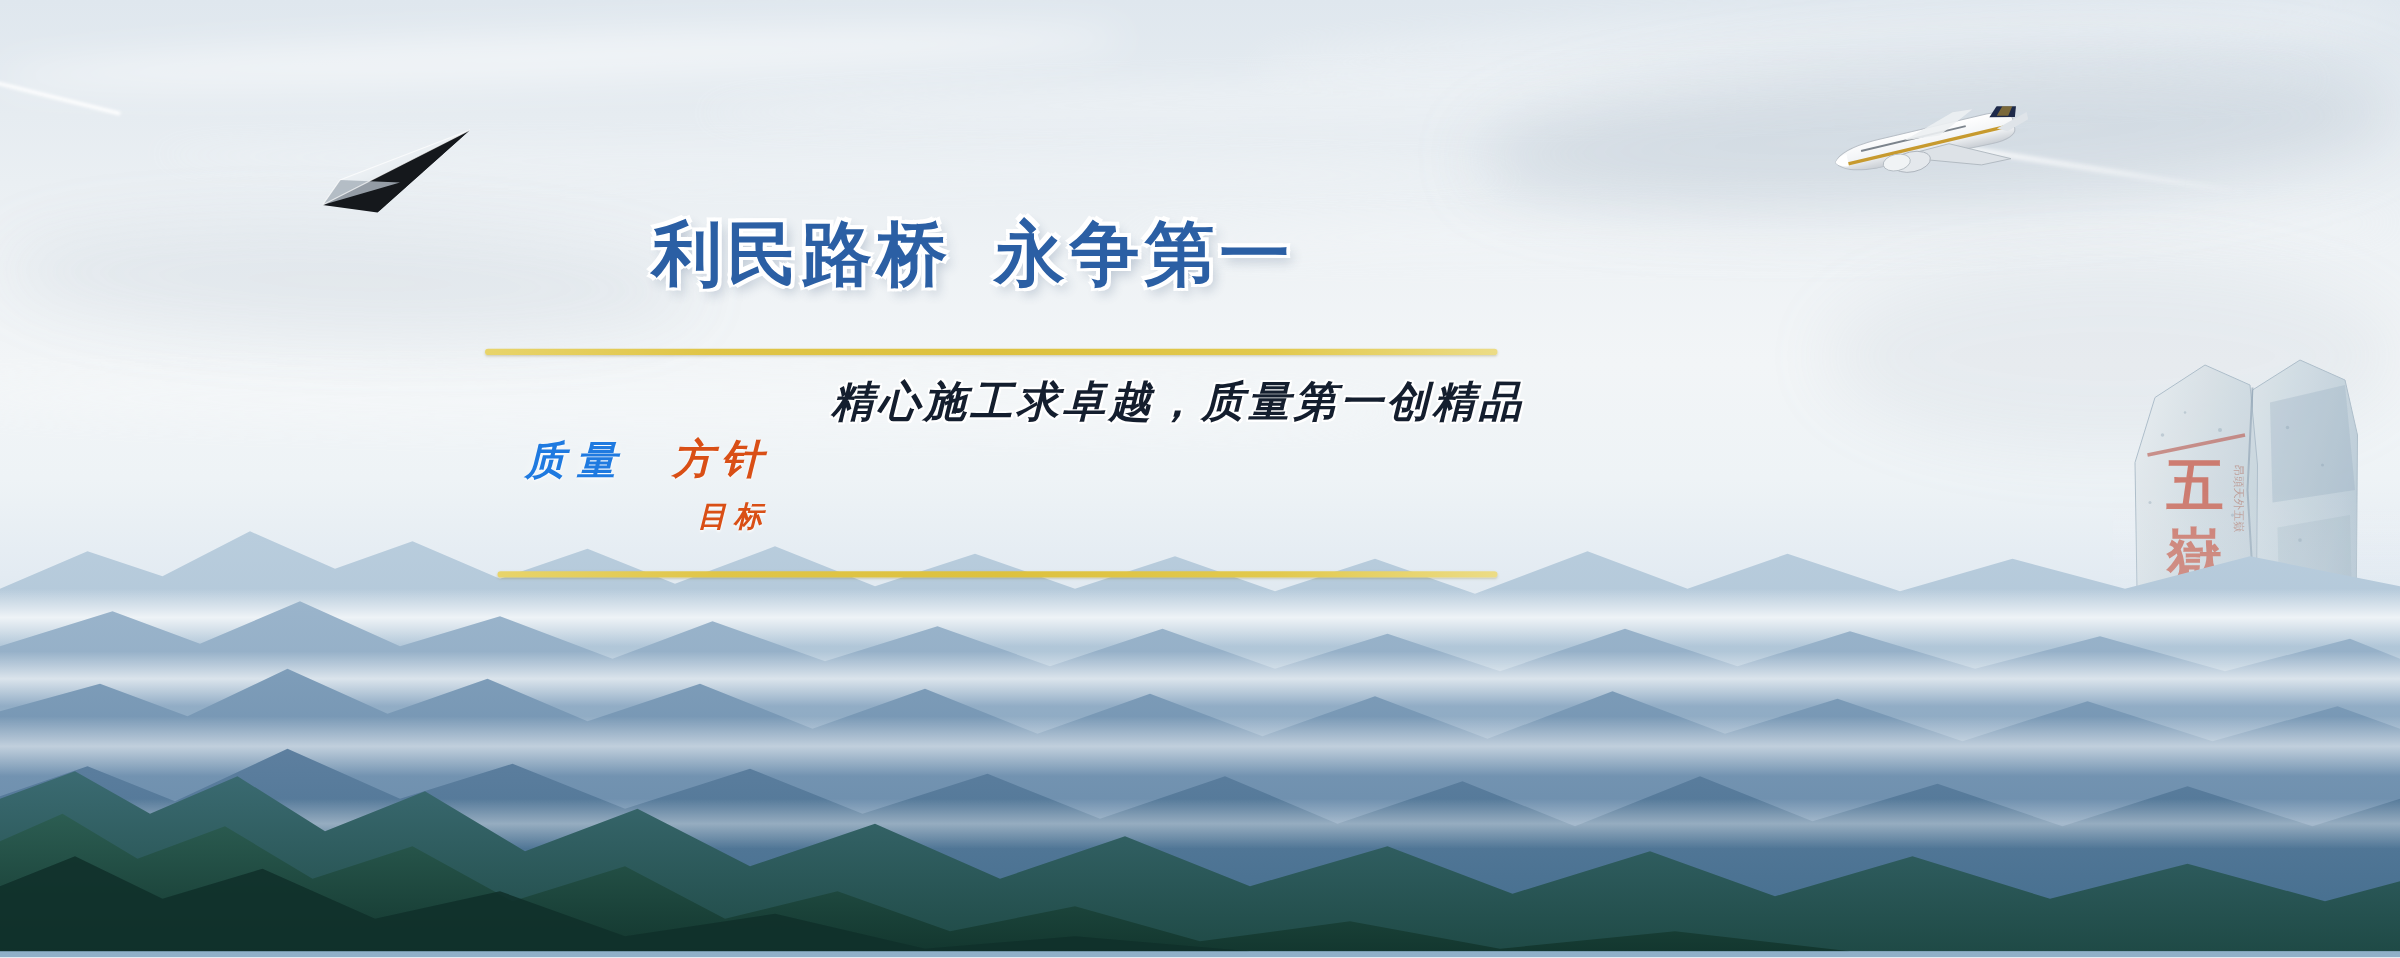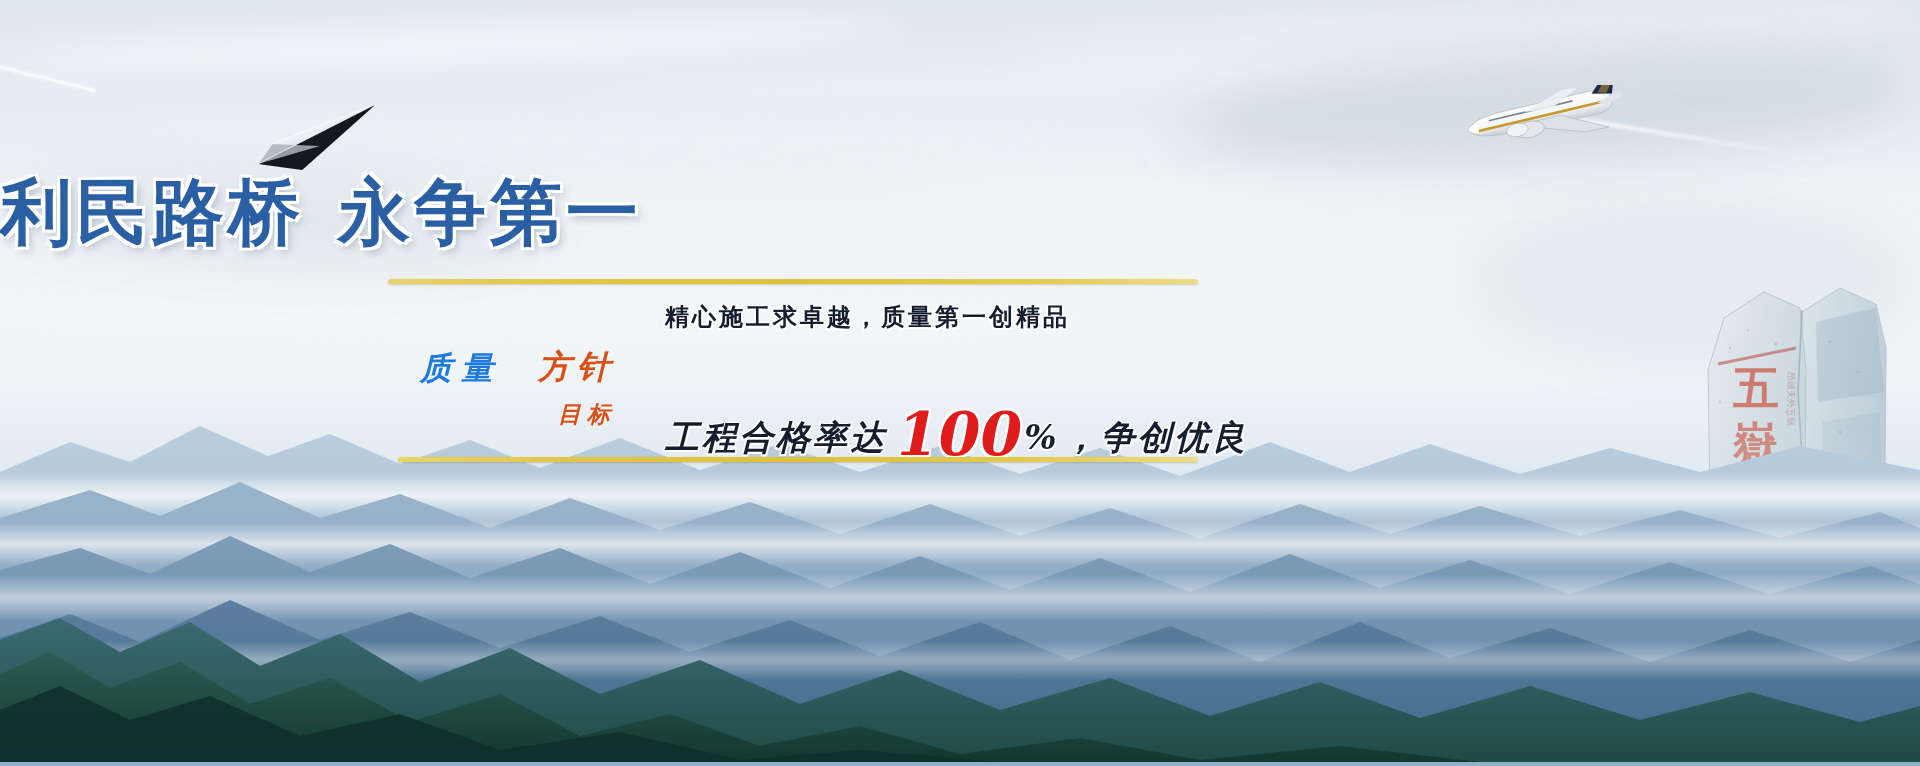--- a/index.html
+++ b/index.html
@@ -57,23 +57,24 @@
   .monument{position:absolute;left:1690px;top:252px;width:235px;height:400px;opacity:.92;}
 
   
   .mtn{position:absolute;left:0;bottom:0;width:1920px;pointer-events:none;}
 
   
   .content{position:absolute;left:0;top:0;width:1920px;height:766px;}
 
   .title{
     position:absolute;left:0;top:176px;width:1557px;
+    text-align:center;
     font-family:"DejaVu Sans","Liberation Sans",sans-serif;
     font-weight:bold;
-    font-size:72px;
+    font-size:56px;
     line-height:1;
     letter-spacing:4px;
     color:#2b5fa4;
     text-shadow:
       2px 0 0 #fff, -2px 0 0 #fff, 0 2px 0 #fff, 0 -2px 0 #fff,
       2px 2px 0 #fff, -2px 2px 0 #fff, 2px -2px 0 #fff, -2px -2px 0 #fff,
       3px 3px 0 #fff, -3px 3px 0 #fff, 3px -3px 0 #fff, -3px -3px 0 #fff,
       4px 5px 9px rgba(40,70,110,.30);
     white-space:nowrap;
   }
@@ -111,22 +112,23 @@
   }
   .label-goal{
     position:absolute;left:558px;top:402px;
     font-size:23px;letter-spacing:6px;
     color:#d94f16;
     font-style:italic;
     text-shadow:0 1px 2px rgba(255,255,255,.9);
   }
   .line-policy{
     position:absolute;left:665px;top:305px;
-    font-size:24px;letter-spacing:3px;
+    font-size:34px;letter-spacing:3px;
     color:#141e2e;
+    font-style:italic;
     text-shadow:
       1.5px 0 0 #fff,-1.5px 0 0 #fff,0 1.5px 0 #fff,0 -1.5px 0 #fff,
       1.5px 1.5px 0 #fff,-1.5px 1.5px 0 #fff,1.5px -1.5px 0 #fff,-1.5px -1.5px 0 #fff;
   }
   .line-goal{
     position:absolute;left:665px;top:398px;
     font-size:34px;letter-spacing:3px;
     color:#141e2e;
     font-style:italic;
     display:flex;align-items:baseline;
@@ -356,23 +358,17 @@
     </div>
 
     <div class="rule rule-top"></div>
 
     <div class="calli label-quality">质量</div>
 
     <div class="calli label-policy">方针</div>
     <div class="calli line-policy">精心施工求卓越，质量第一创精品</div>
 
     <div class="calli label-goal">目标</div>
-    <div class="calli line-goal">
-      <span>工程合格率达</span>
-      <span class="pct-num">100</span>
-      <span class="pct-sign">%</span>
-      <span>，争创优良</span>
-    </div>
 
     <div class="rule rule-bottom"></div>
 
   </div>
 </div>
 
 </body></html>

